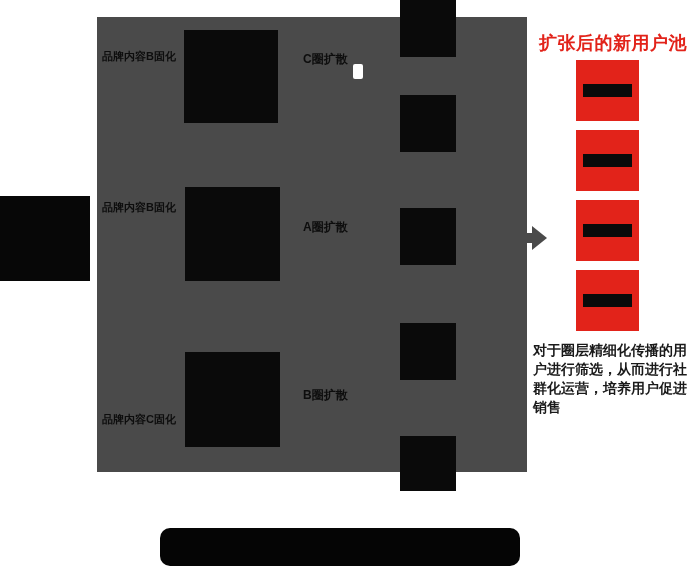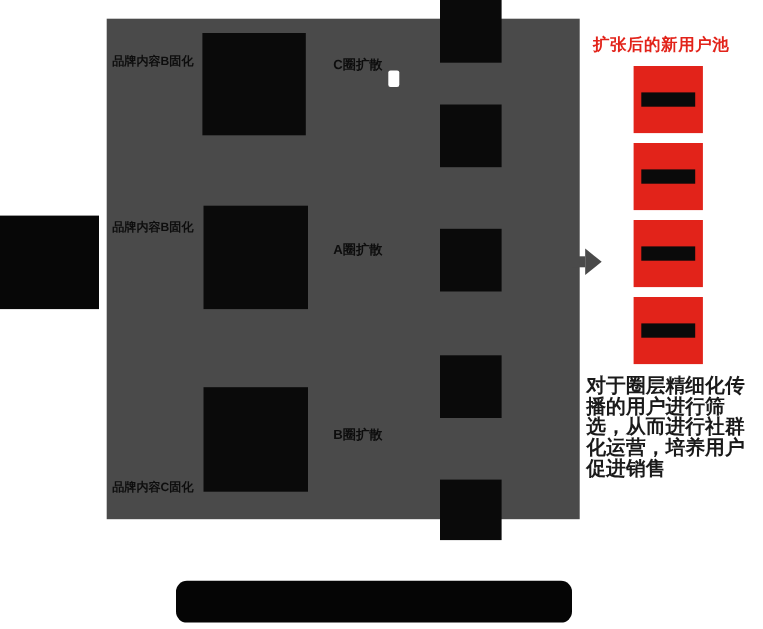--- a/index.html
+++ b/index.html
@@ -9,21 +9,21 @@
   }
   
   .panel{position:absolute;left:97px;top:17px;width:430px;height:455px;background:#4a4a4a;}
   
   .seed-box{position:absolute;left:0;top:196px;width:90px;height:85px;background:#070707;}
   
   .content-label{
     position:absolute;left:102px;width:82px;font-size:11px;font-weight:bold;color:#0d0d0d;
     line-height:14px;white-space:nowrap;letter-spacing:0px;
   }
-  .cl-a{top:49px;} .cl-b{top:200px;} .cl-c{top:412px;margin-top:24px;}
+  .cl-a{top:49px;} .cl-b{top:200px;} .cl-c{top:412px;}
   
   .qr{position:absolute;background:#0a0a0a;}
   .qr-a{left:184px;top:30px;width:94px;height:93px;}
   .qr-b{left:185px;top:187px;width:95px;height:94px;}
   .qr-c{left:185px;top:352px;width:95px;height:95px;}
   
   .spread-label{
     position:absolute;left:303px;font-size:12px;font-weight:bold;color:#0d0d0d;white-space:nowrap;
   }
   .sl-a{top:51px;} .sl-b{top:219px;} .sl-c{top:387px;}
@@ -38,29 +38,29 @@
   
   .arrow{position:absolute;left:520px;top:226px;width:32px;height:24px;}
   .arrow-tail{position:absolute;left:0;top:7px;width:12px;height:10px;background:#4a4a4a;}
   .arrow-head{
     position:absolute;left:12px;top:0;width:0;height:0;
     border-top:12px solid transparent;border-bottom:12px solid transparent;
     border-left:15px solid #4a4a4a;
   }
   
   .pool-title{
-    position:absolute;left:539px;top:31px;width:152px;font-size:15px;font-weight:bold;
+    position:absolute;left:539px;top:31px;width:152px;font-size:18px;font-weight:bold;
     color:#e2231a;letter-spacing:0.5px;white-space:nowrap;
   }
   .pool-item{position:absolute;left:576px;width:63px;height:61px;background:#e2231a;}
   .p1{top:60px;} .p2{top:130px;} .p3{top:200px;} .p4{top:270px;}
   .pool-bar{position:absolute;left:7px;top:24px;width:49px;height:13px;background:#0a0a0a;}
   
   .note{
-    position:absolute;left:533px;top:341px;width:160px;font-size:18px;font-weight:bold;
+    position:absolute;left:533px;top:341px;width:160px;font-size:14px;font-weight:bold;
     color:#1a1a1a;line-height:19px;text-align:left;
   }
   
   .caption-bar{
     position:absolute;left:160px;top:528px;width:360px;height:38px;background:#050505;
     border-radius:10px;
   }
 </style>
 </head>
 <body>

